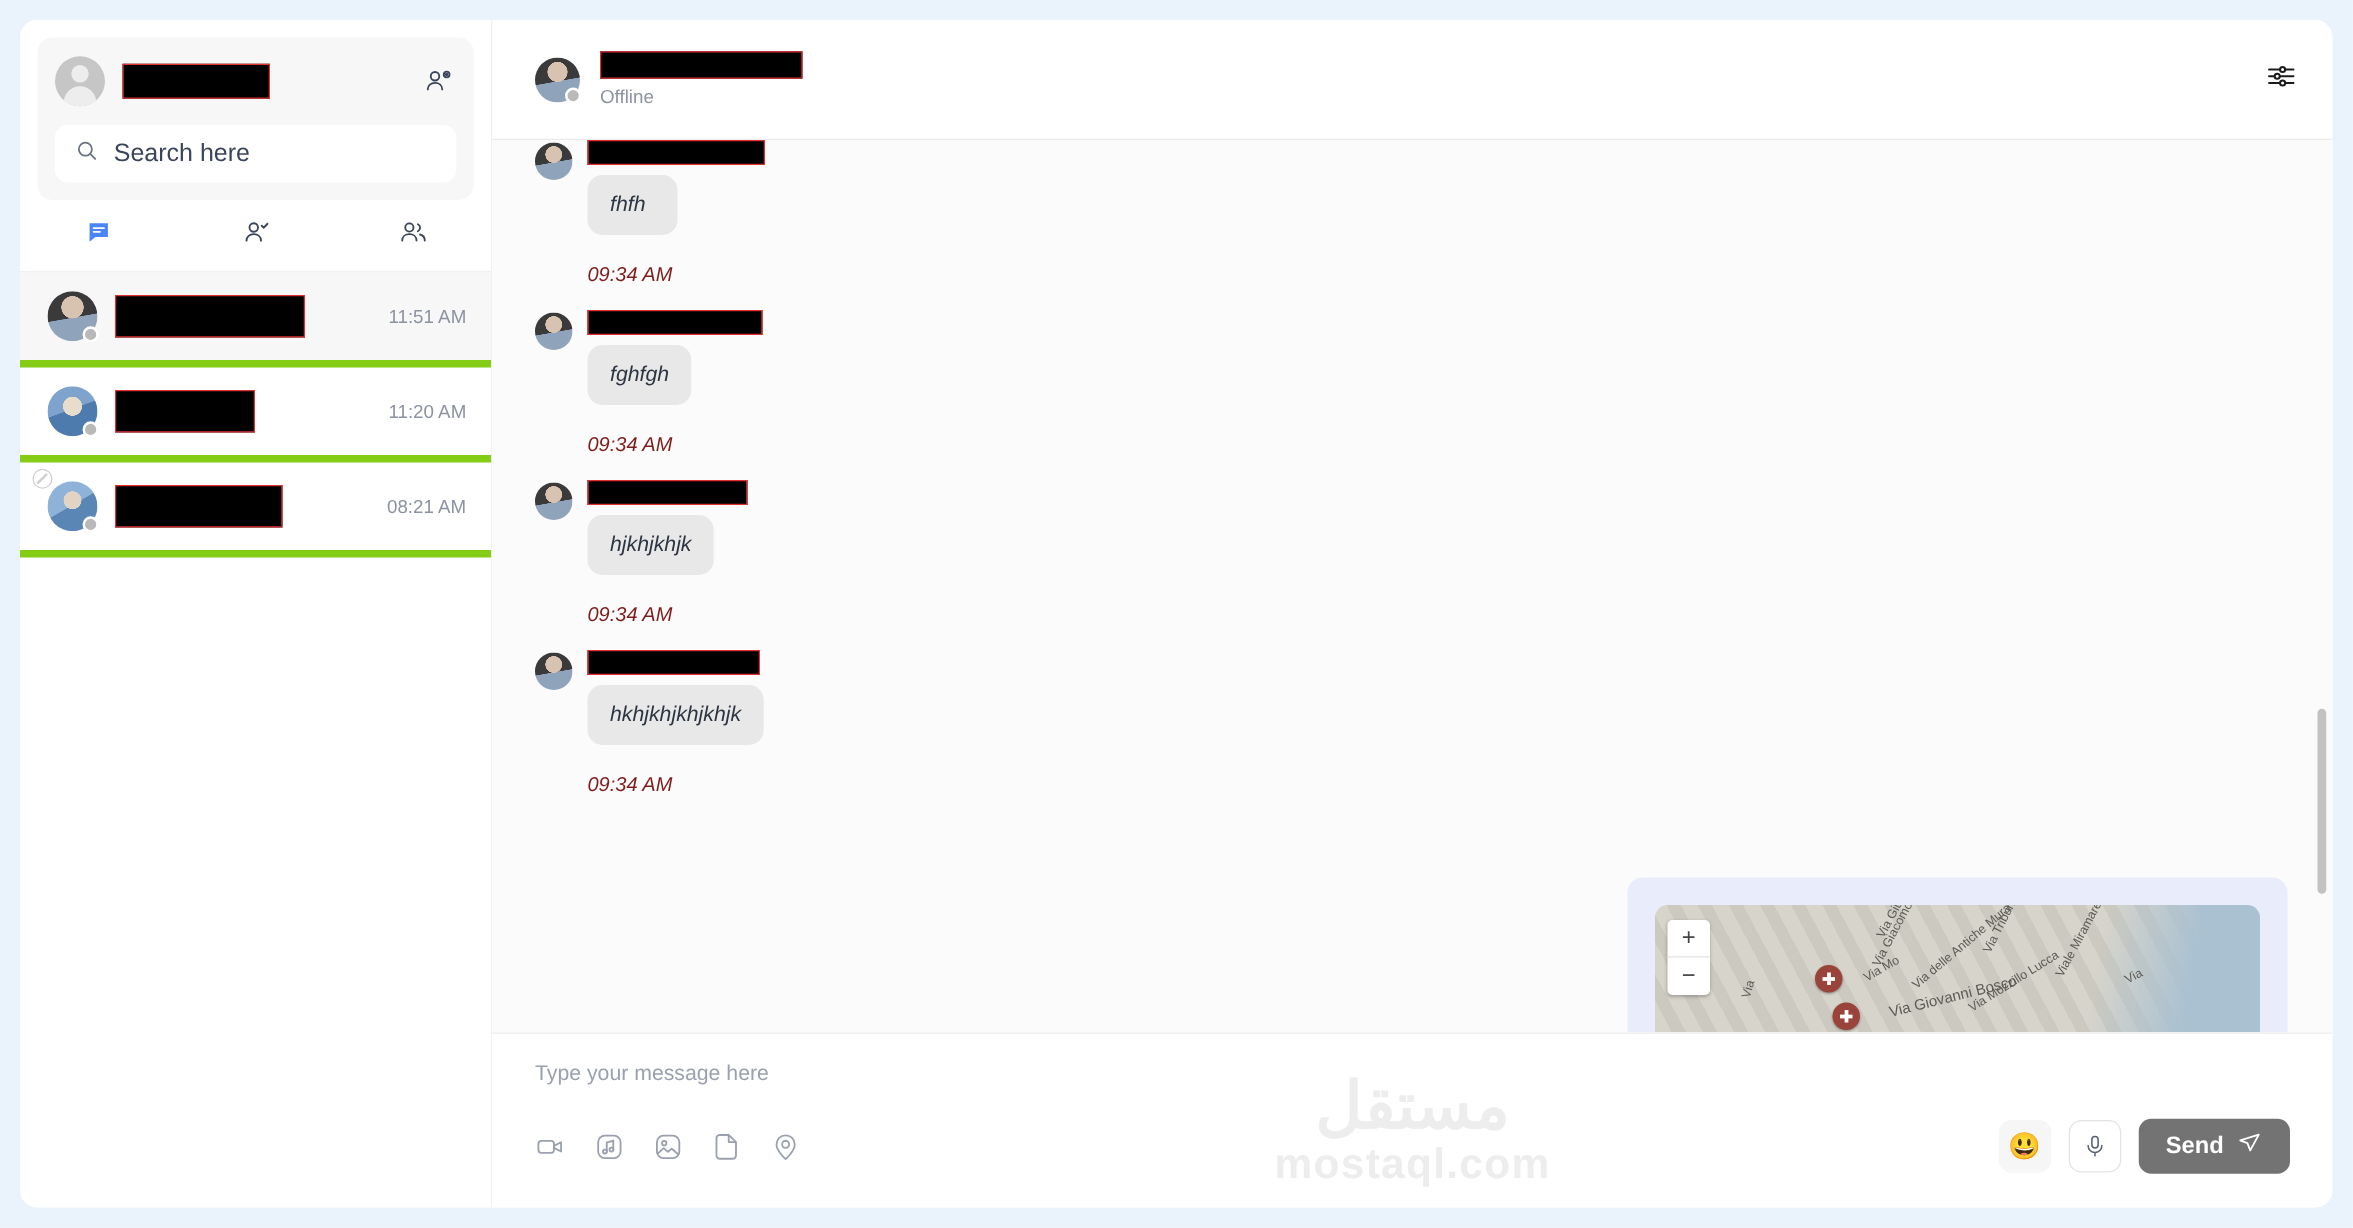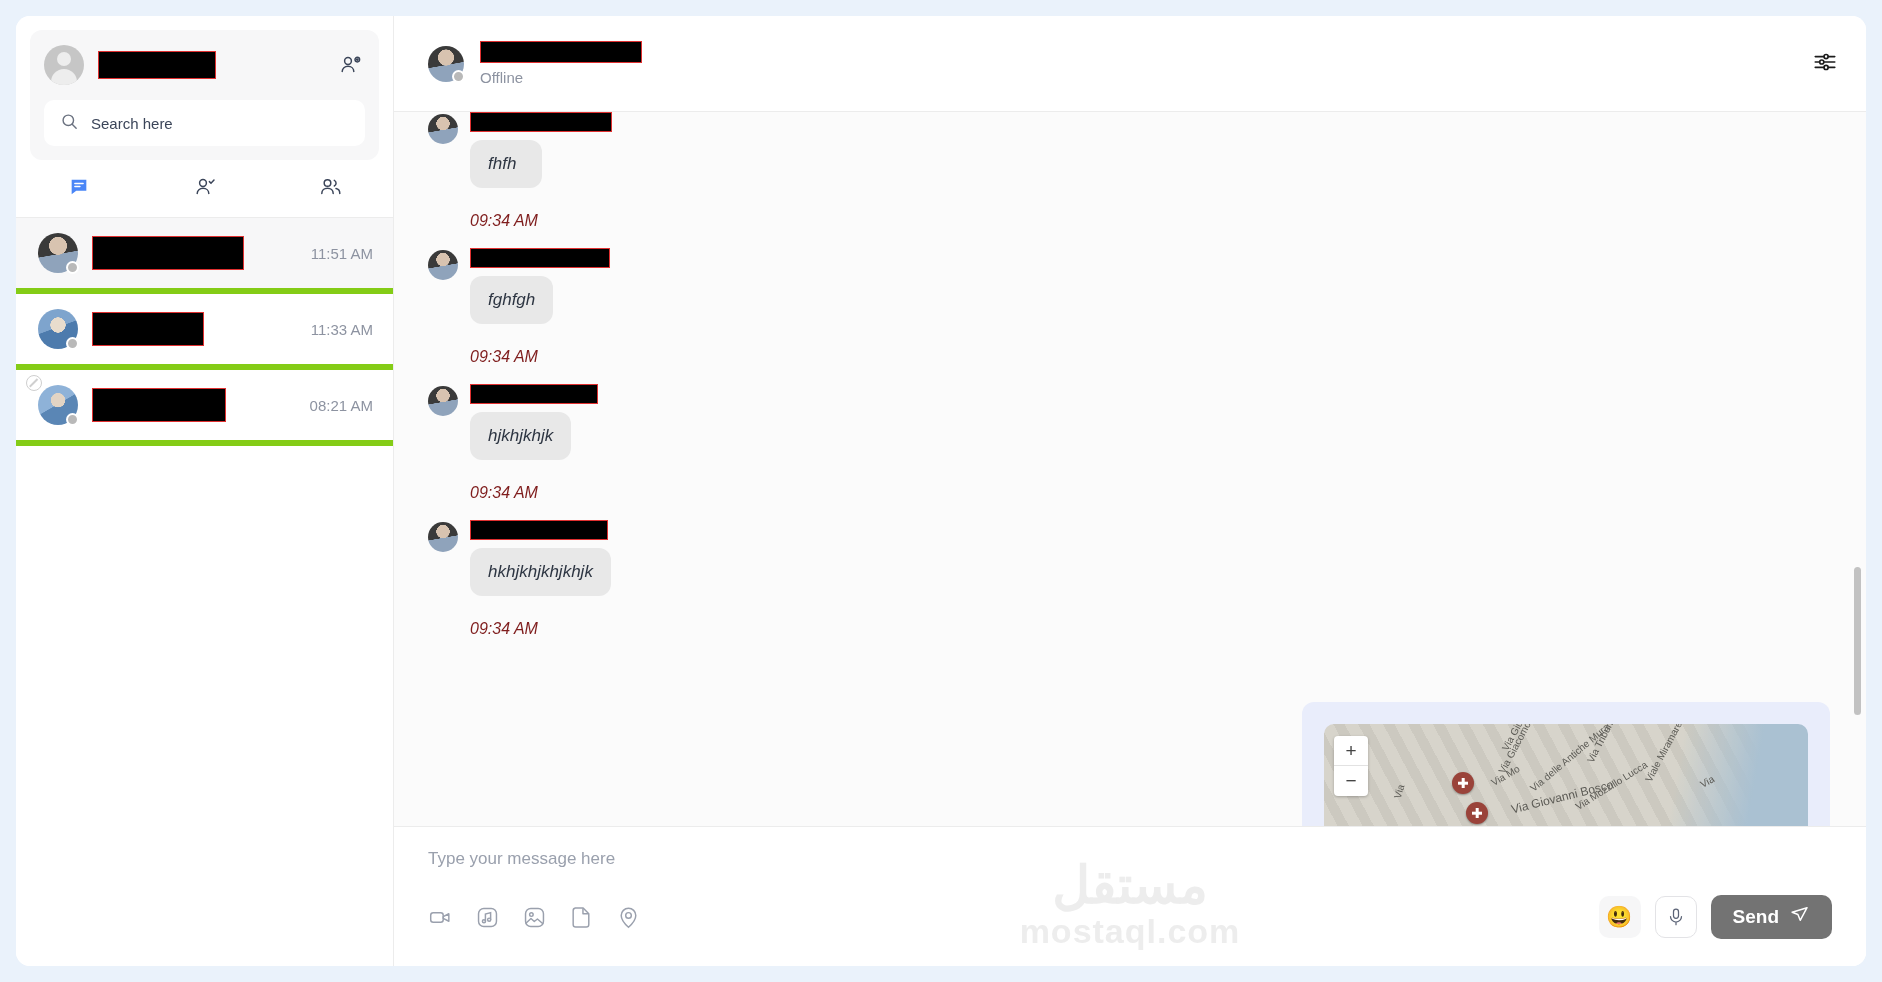--- a/index.html
+++ b/index.html
@@ -87,21 +87,21 @@
     height: 46px;
     background: #ffffff;
     border-radius: 10px;
     display: flex;
     align-items: center;
     gap: 12px;
     padding: 0 16px;
   }
   .search-box input {
     border: none; outline: none;
-    font-size: 15px;
+    font-size: 20px;
     color: #701a75;
     font-family: "Liberation Sans", sans-serif;
     background: transparent;
     width: 100%;
   }
   .search-box input::placeholder { color: #3b4559; }
 
   .tabs {
     display: flex;
     height: 58px;
@@ -443,21 +443,21 @@
         </div>
         <span class="redacted conv-name" style="width:152px"></span>
         <span class="conv-time">11:51 AM</span>
       </div>
 
       <div class="conv">
         <div class="conv-avatar ph-b">
           <span class="status-dot"></span>
         </div>
         <span class="redacted conv-name" style="width:112px"></span>
-        <span class="conv-time">11:33 AM</span>
+        <span class="conv-time">11:20 AM</span>
       </div>
 
       <div class="conv">
         <div class="conv-avatar ph-c">
           <span class="block-badge"></span>
           <span class="status-dot"></span>
         </div>
         <span class="redacted conv-name" style="width:134px"></span>
         <span class="conv-time">08:21 AM</span>
       </div>

